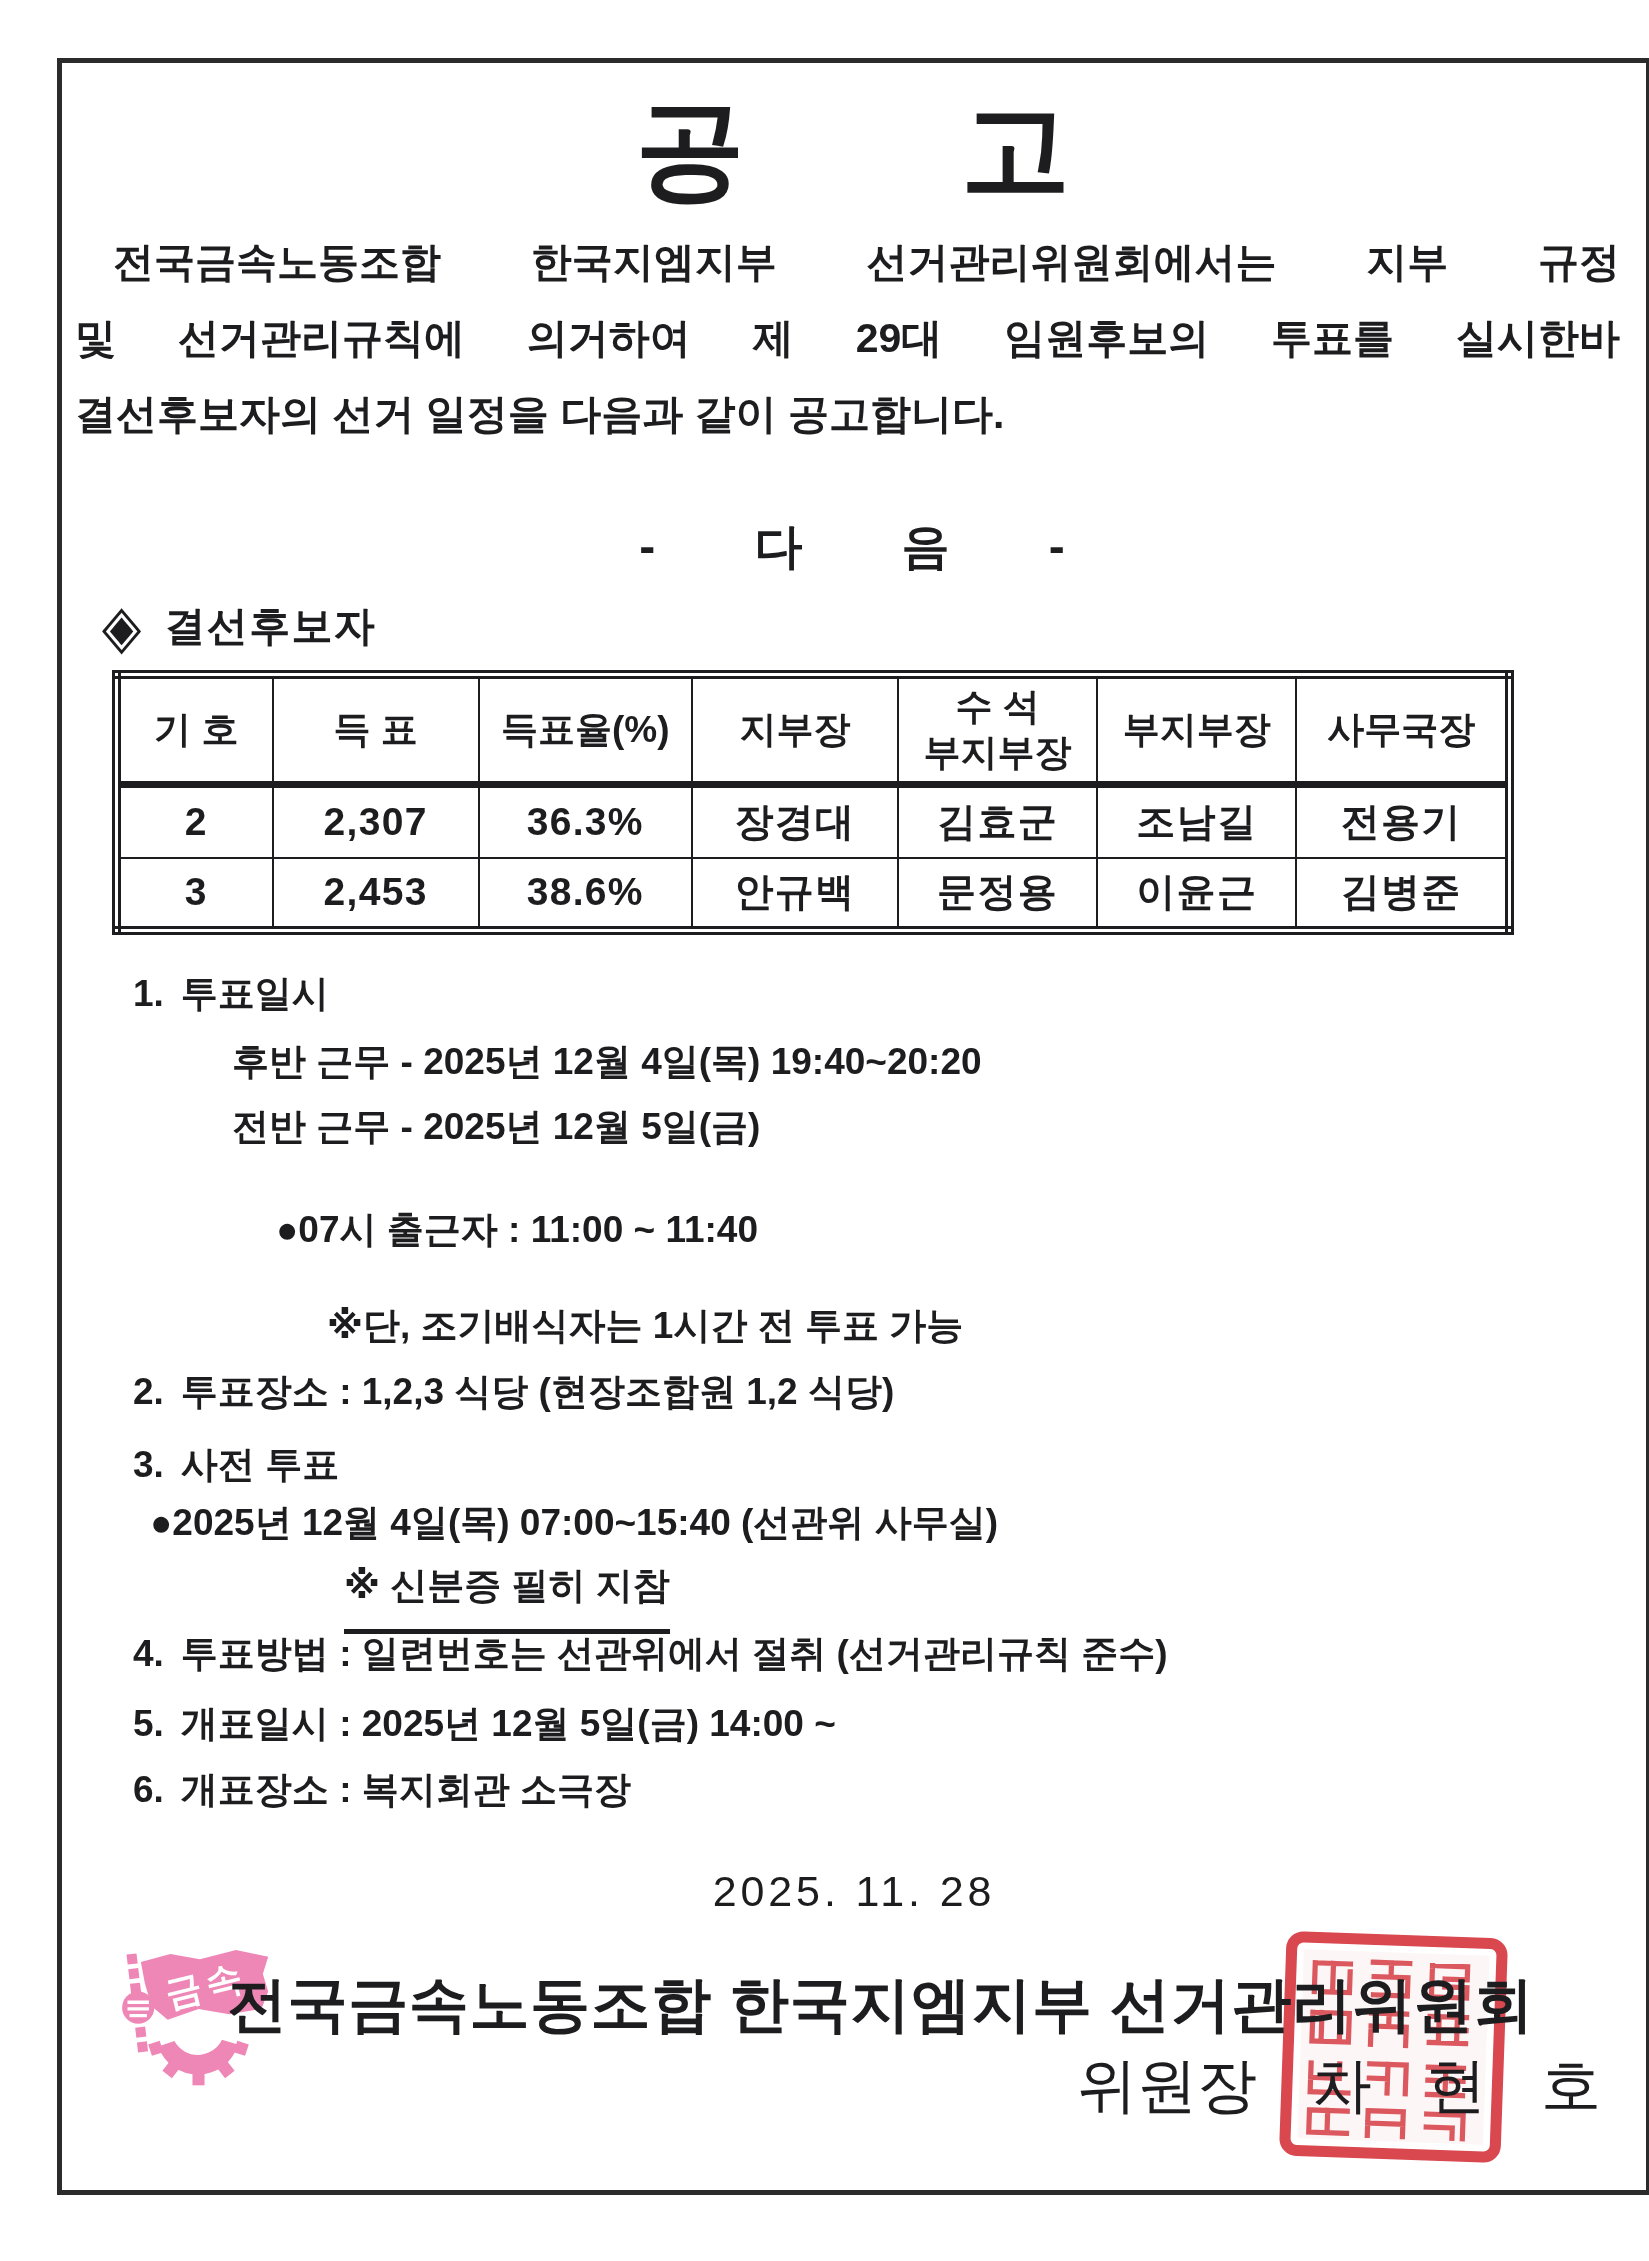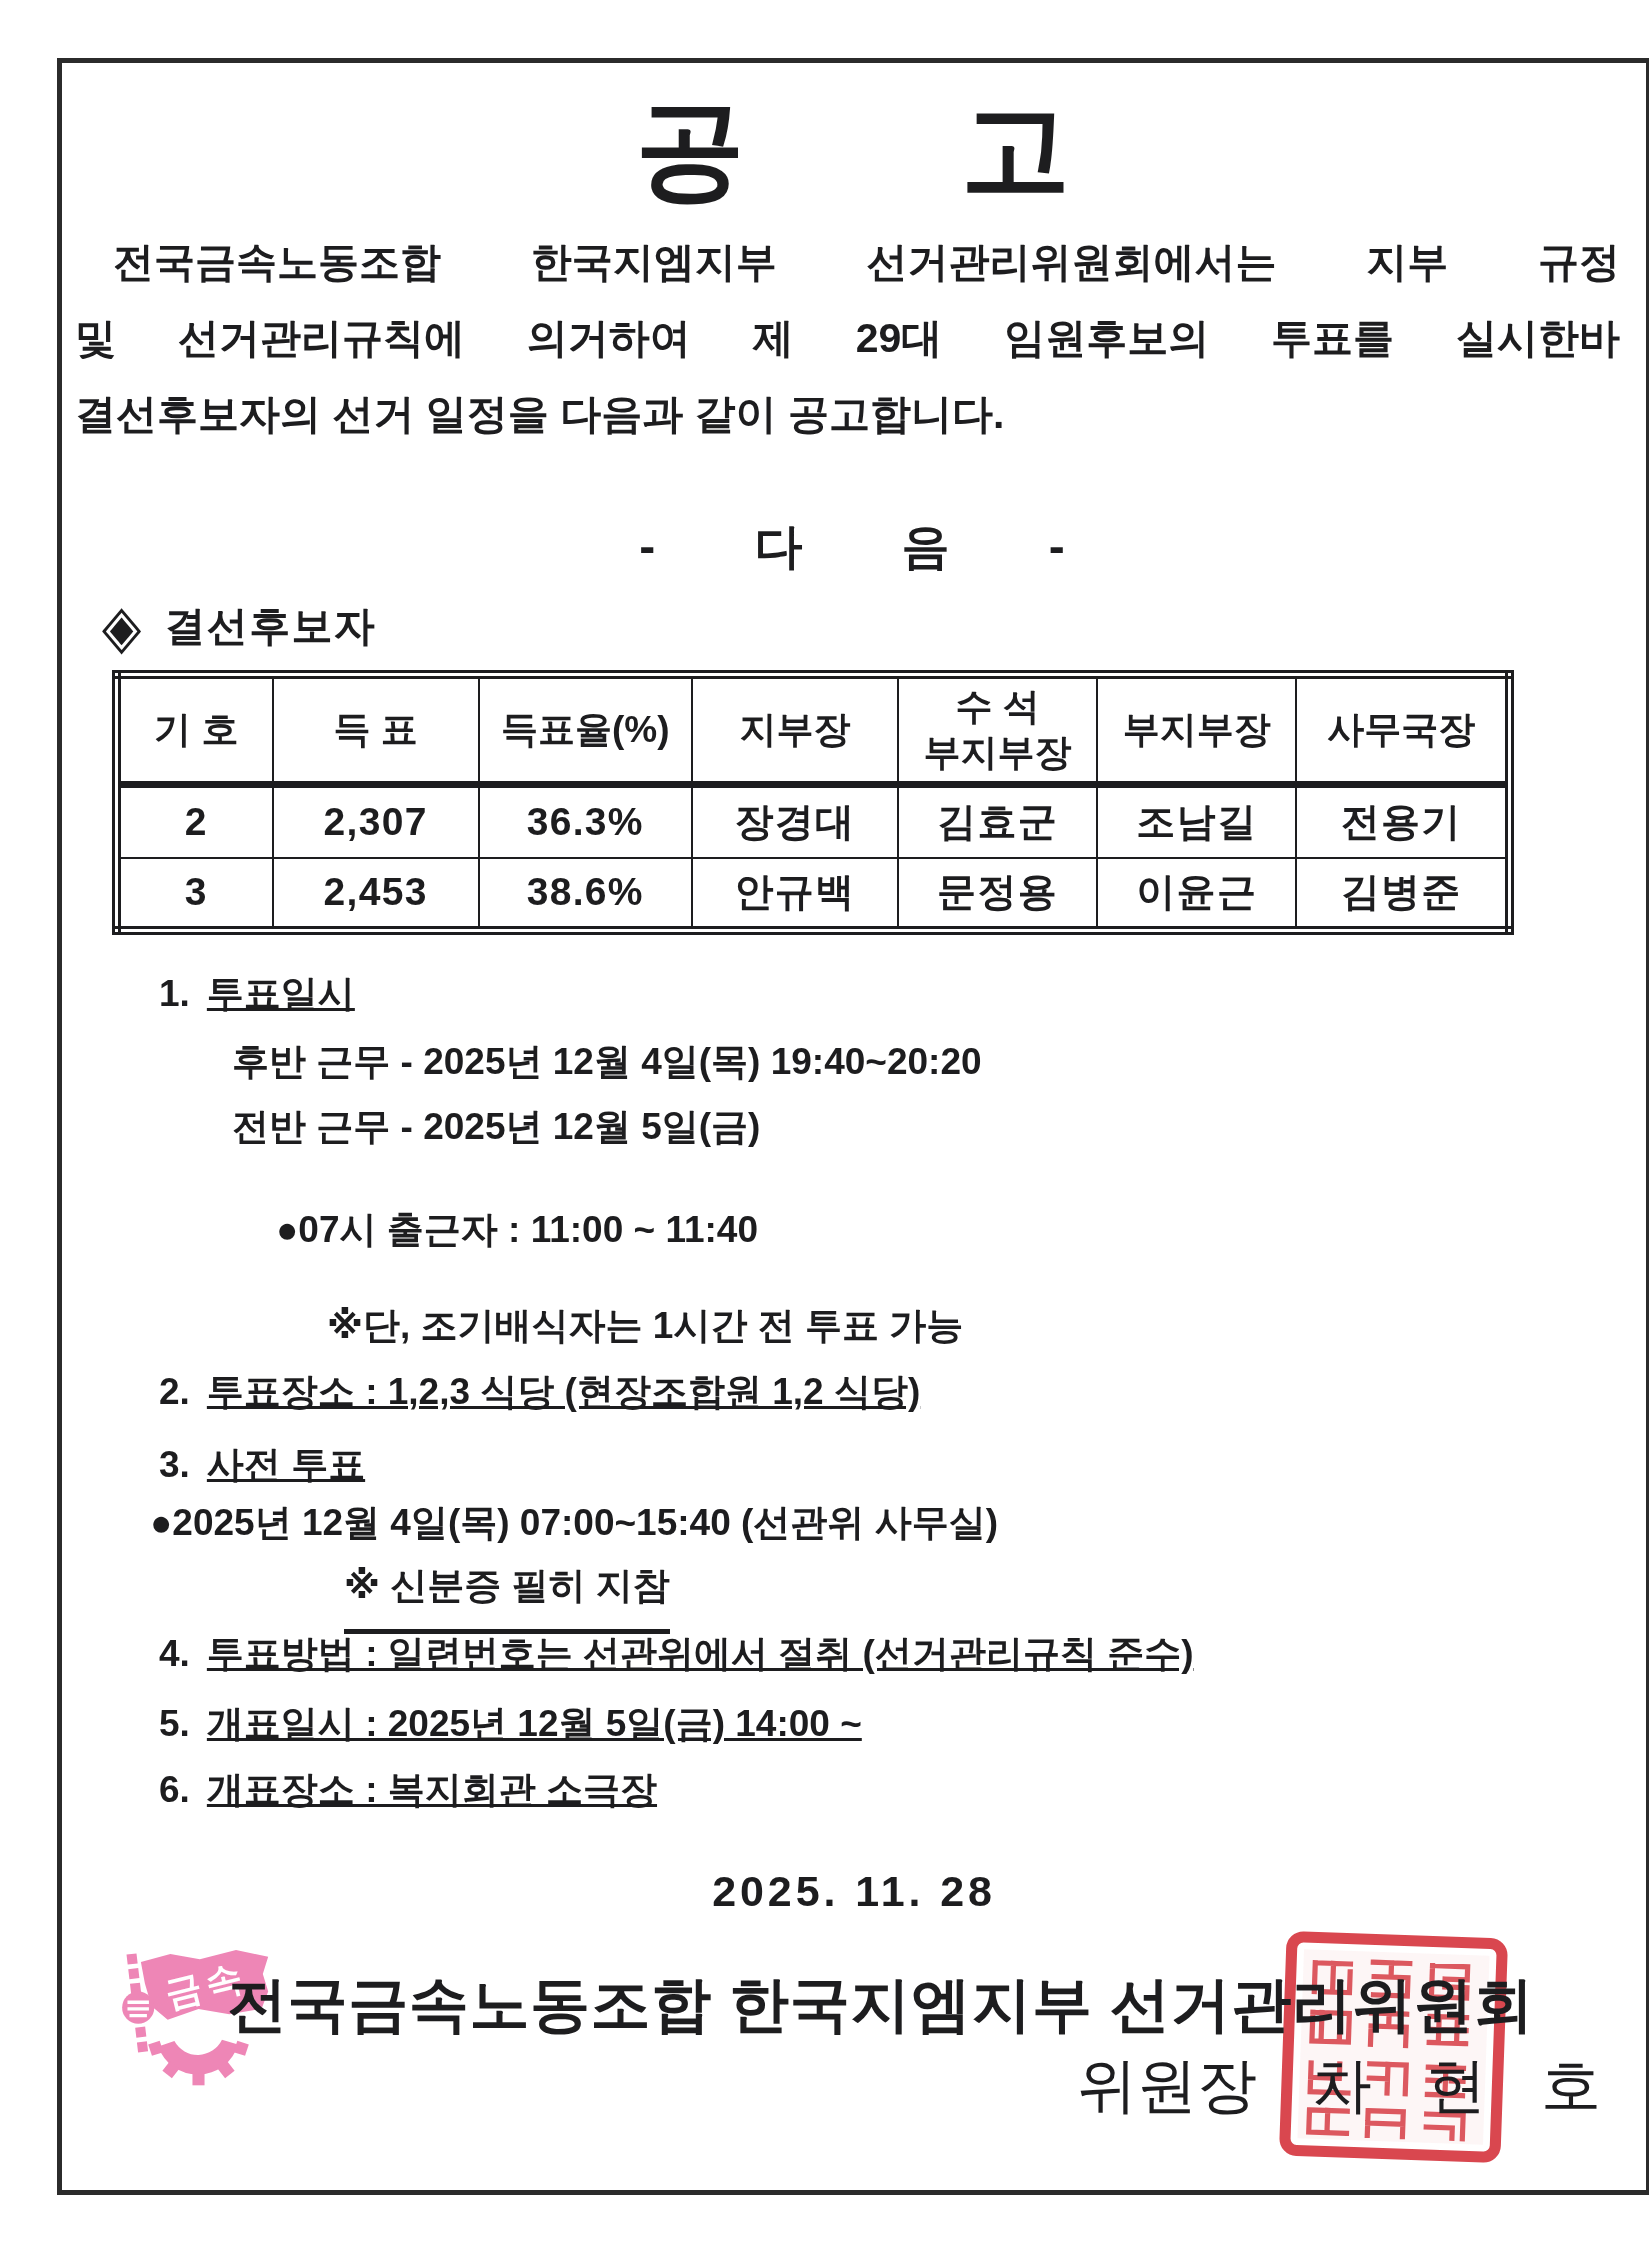--- a/index.html
+++ b/index.html
@@ -65,32 +65,32 @@
   table.results tbody tr{height:73px;}
   table.results th{font-size:37px;line-height:1.25;border-bottom:7.8px solid var(--ink);}
   table.results td{font-size:39px;letter-spacing:1.3px;}
   .th-l1,.th-l2{display:block;}
   .schedule-line{
     position:absolute;left:0;right:19.4px;
     font-size:37px;font-weight:bold;line-height:1.15;
     white-space:nowrap;
   }
   .schedule-line .no{display:inline-block;margin-right:17px;}
-  .ind-num{padding-left:97px;text-decoration:underline;}
+  .ind-num{padding-left:71px;}
   .ind-sub{padding-left:170px;}
   .ind-bullet{padding-left:214px;margin-top:35px;}
   .ind-bullet2{padding-left:88px;}
   .ind-note{padding-left:265px;}
   .ind-note2{padding-left:282px;}
   .underline .txt{
     display:inline-block;border-bottom:5.2px solid var(--ink);padding-bottom:21px;
   }
   .notice-date{
     position:absolute;top:1804px;left:0;right:0;text-align:center;
-    font-size:43px;font-weight:bold;letter-spacing:3.9px;
+    font-size:43px;font-weight:normal;letter-spacing:3.9px;
   }
   .footer-org{
     position:absolute;top:1902px;left:165px;right:9.7px;z-index:3;
     text-align:left;font-size:60px;font-weight:bold;letter-spacing:0.6px;
     white-space:nowrap;
   }
   .footer-chair{
     position:absolute;top:1983px;right:45px;z-index:3;
     text-align:right;font-size:60px;font-weight:normal;
     word-spacing:38px;white-space:nowrap;

